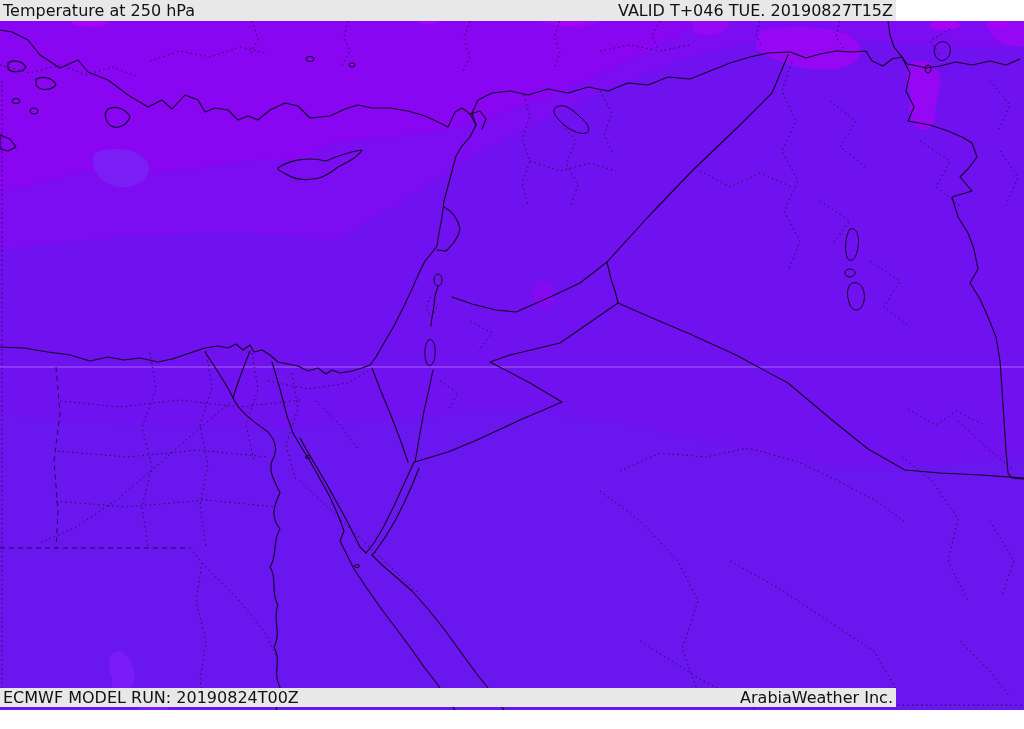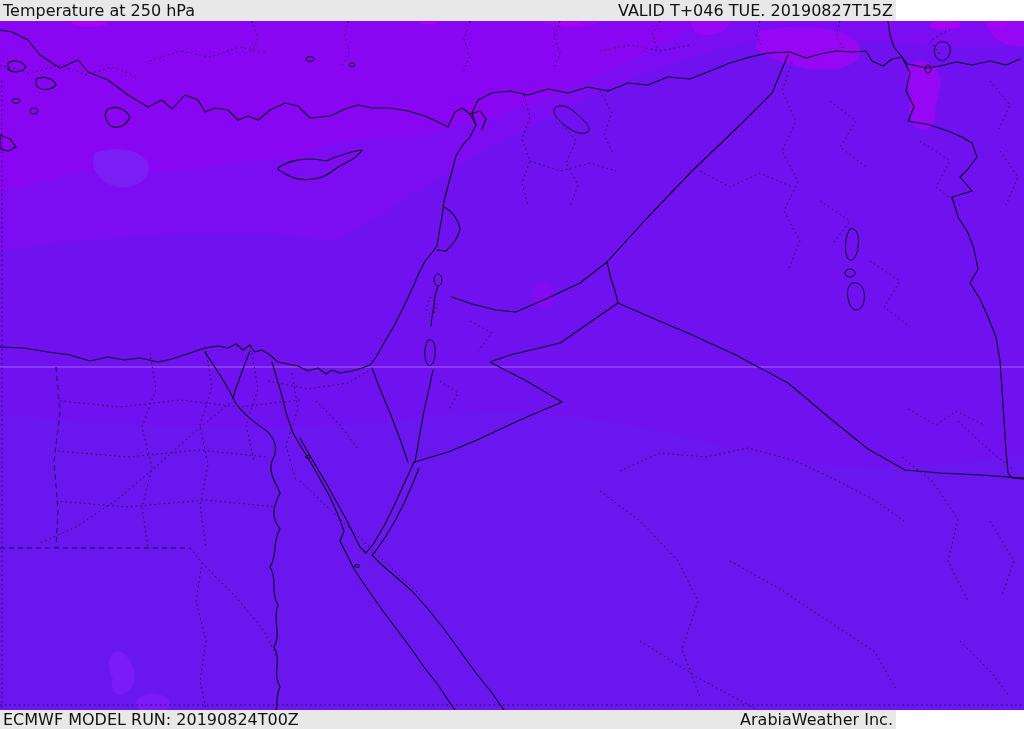--- a/index.html
+++ b/index.html
@@ -2,21 +2,21 @@
 <html style="--p-bar_bg: #e8e8e8; --p-bar_text: #111111; --p-base_purple: #7012f0; --p-north_violet: #8806f2; --p-northeast_violet: #7c0cf2; --p-bright_patch: #9608f4; --p-magenta_patch: #a704f6; --p-south_blue_purple: #6a17ef; --p-south_patch: #7b1cf8; --p-jordan_patch: #840af2; --p-west_med_patch: #7b1df5; --p-border_line: #140522; --p-admin_dotted: #1c0a33; --p-graticule: #e3c8ff;"><head>
 <meta charset="utf-8">
 <style>
   html,body{margin:0;padding:0;background:#fff;}
   .page{position:relative;width:1024px;height:729px;overflow:hidden;
         font-family:"DejaVu Sans","Liberation Sans",sans-serif;}
   .bar{position:absolute;left:0;width:896px;background:var(--p-bar_bg,#e8e8e8);
        color:var(--p-bar_text,#111);display:flex;justify-content:space-between;
        align-items:center;box-sizing:border-box;padding:0 3px;}
   .bar.top{top:0;height:21px;}
-  .bar.bottom{top:710px;height:19px;}
+  .bar.bottom{top:688px;height:19px;}
   .bar-text{font-size:16px;line-height:19px;white-space:nowrap;}
   .map-area{position:absolute;top:21px;left:0;width:1024px;height:689px;}
   svg{display:block;}
   .fill-base{fill:var(--p-base_purple,#7012f0);}
   .fill-ne{fill:var(--p-northeast_violet,#7c0cf2);}
   .fill-north{fill:var(--p-north_violet,#8806f2);}
   .fill-bright{fill:var(--p-bright_patch,#9608f4);}
   .fill-magenta{fill:var(--p-magenta_patch,#a704f6);}
   .fill-south{fill:var(--p-south_blue_purple,#6a17ef);}
   .fill-spatch{fill:var(--p-south_patch,#7b1cf8);}

